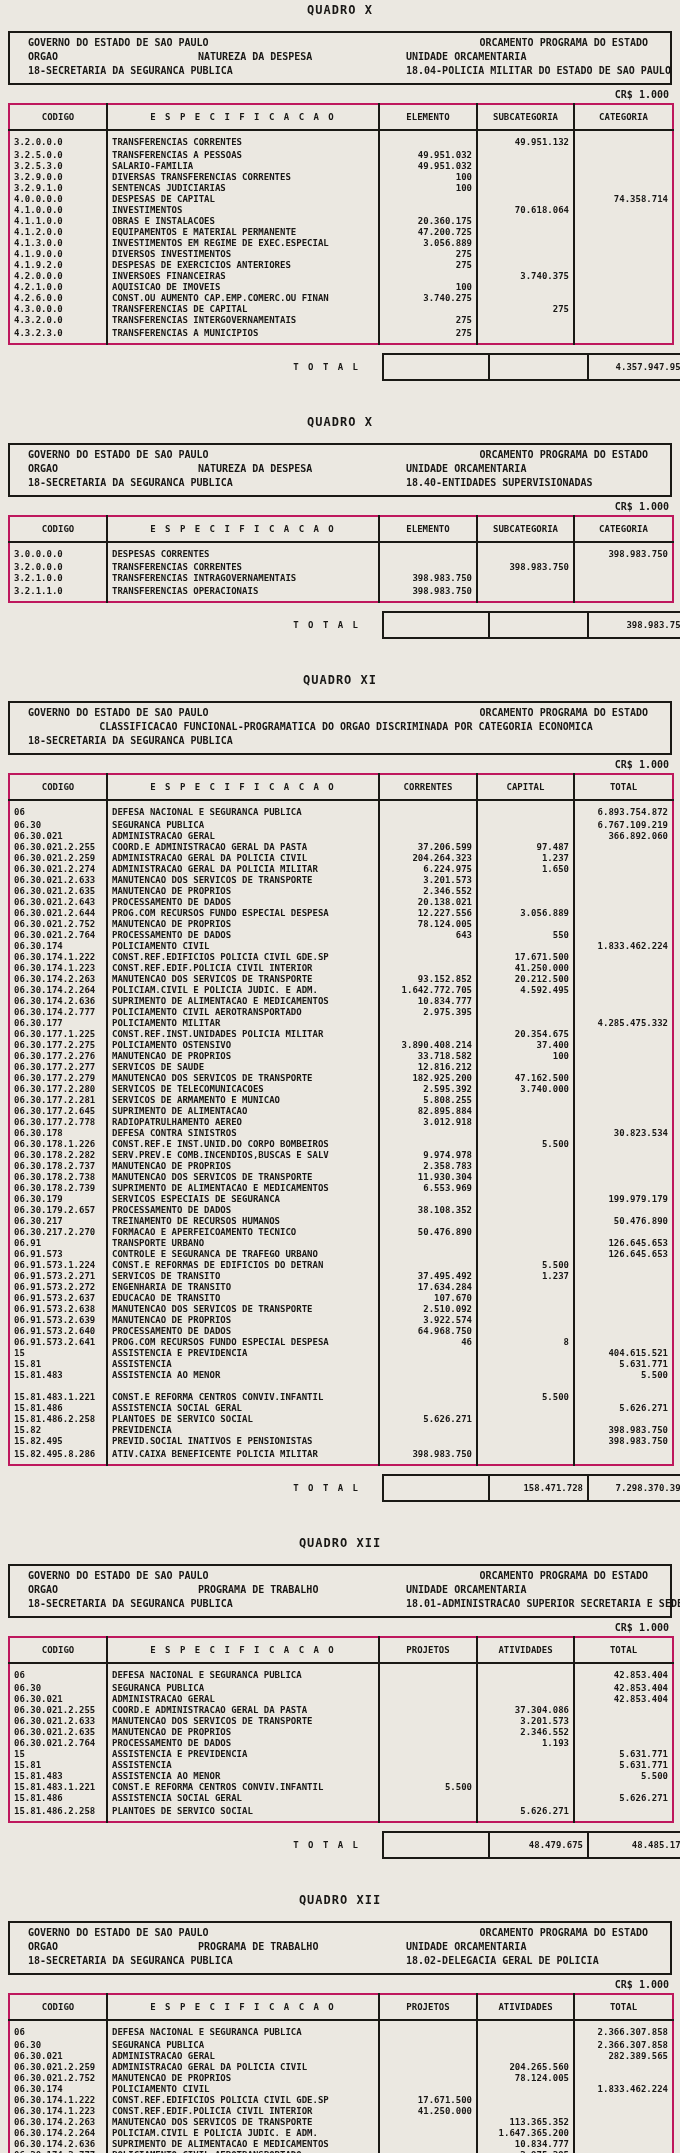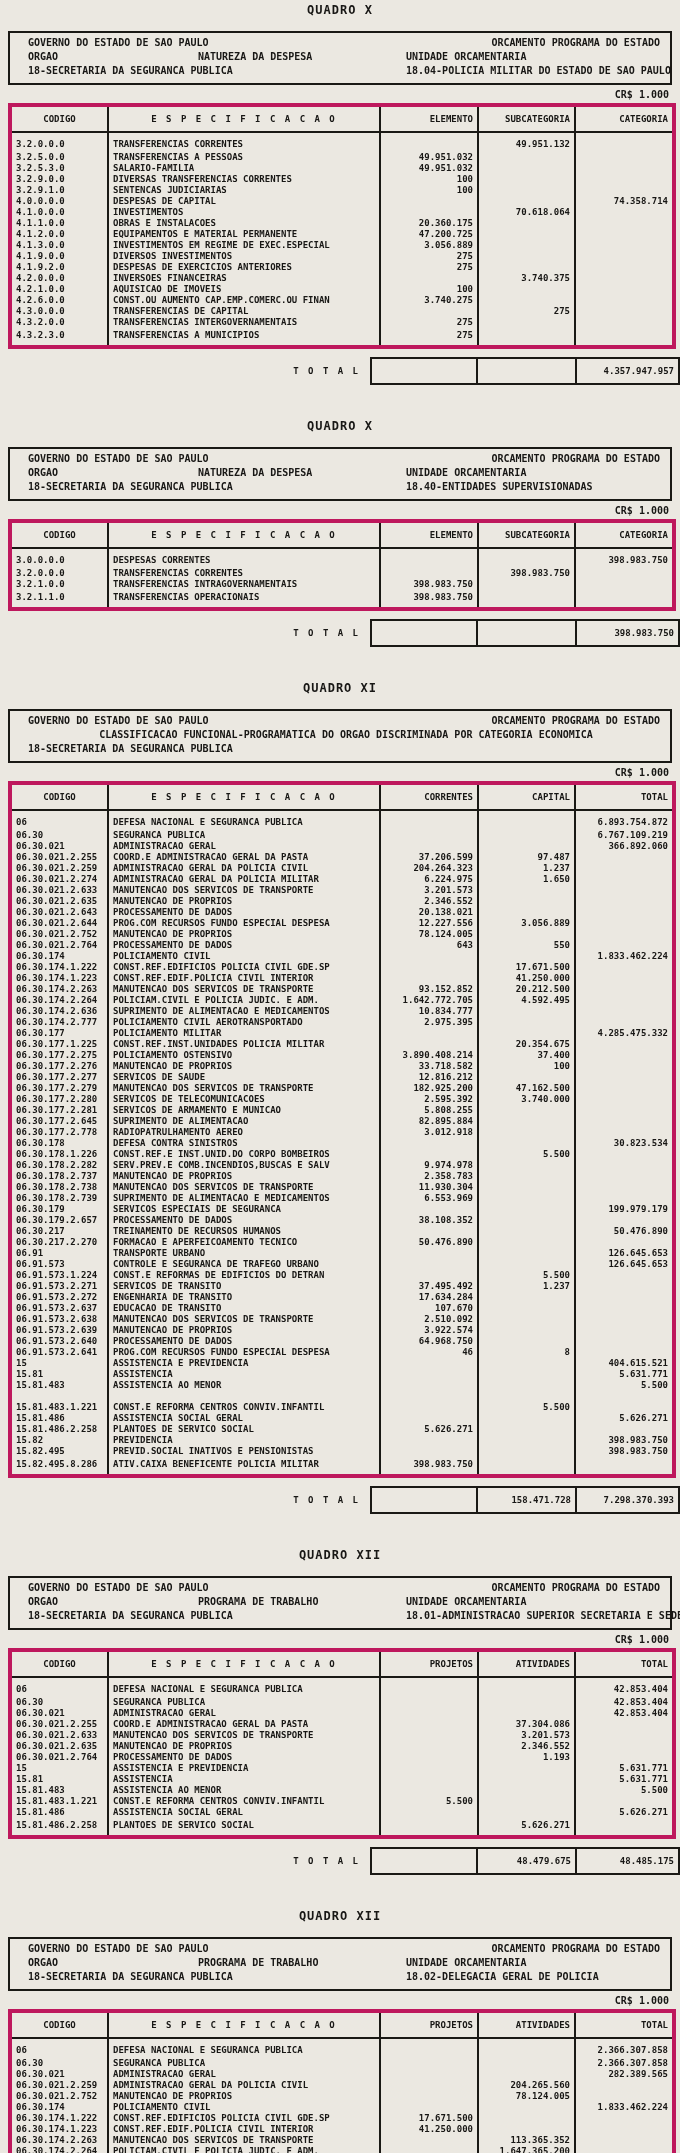--- a/index.html
+++ b/index.html
@@ -17,60 +17,60 @@
     padding:10px 12px 14px;
   }
   .quadro-title.first{padding-top:3px;}
   .hdr-box{
     margin:0 8px;border:2px solid #1a1915;
     padding:3px 6px 5px 18px;
     font-size:10px;line-height:14px;
     white-space:nowrap;
   }
   .hdr-line{position:relative;height:14px;}
-  .hdr-right{position:absolute;right:4px;top:0;}
+  .hdr-right{position:absolute;right:16px;top:0;}
   .hdr-mid{position:absolute;left:170px;top:0;}
   .hdr-uo{position:absolute;left:378px;top:0;}
   .hdr-center{text-align:center;}
   .unit-line{
     text-align:right;font-size:10px;
     margin:5px 11px 3px 4px;height:10px;line-height:10px;
   }
   table.budget{
     border-collapse:collapse;table-layout:fixed;
     margin:0 8px;width:664px;
-    border:4px solid #be185d;
+    border:2px solid #be185d;
   }
   table.budget col.c0{width:98px;}
   table.budget col.c1{width:272px;}
   table.budget col.c2{width:98px;}
   table.budget col.c3{width:97px;}
   table.budget col.c4{width:99px;}
   table.budget th{
     border-bottom:2px solid #1a1915;
     border-right:2px solid #1a1915;
     font-size:9px;height:20px;padding:2px 4px;
     white-space:nowrap;overflow:hidden;
   }
   table.budget th:last-child{border-right:none;}
   table.budget th.h-code{text-align:center;}
   table.budget th.h-spec{letter-spacing:2px;}
-  table.budget th.h-num{text-align:right;margin-top:40px;}
+  table.budget th.h-num{margin-top:40px;}
   table.budget td{
     border-right:2px solid #1a1915;
     font-size:9px;line-height:11px;height:11px;
     padding:0 4px;white-space:nowrap;overflow:hidden;
   }
   table.budget td:last-child{border-right:none;}
   table.budget tbody tr:first-child td{padding-top:4px;height:15px;}
   table.budget tbody tr:last-child td{padding-bottom:3px;height:14px;}
   td.c-num{text-align:right;}
   .total-wrap{display:flex;margin:8px 8px 0 8px;align-items:center;}
   .total-label{
-    flex:0 0 352px;text-align:right;padding-right:10px;
+    flex:0 0 352px;text-align:right;padding-right:22px;
     font-size:9px;letter-spacing:2px;
   }
   .total-box{
     display:flex;border:2px solid #1a1915;height:24px;flex:1;
     background:transparent;
   }
   .total-cell{
     text-align:right;font-size:9px;line-height:24px;
     padding:0 4px;overflow:hidden;white-space:nowrap;
   }

